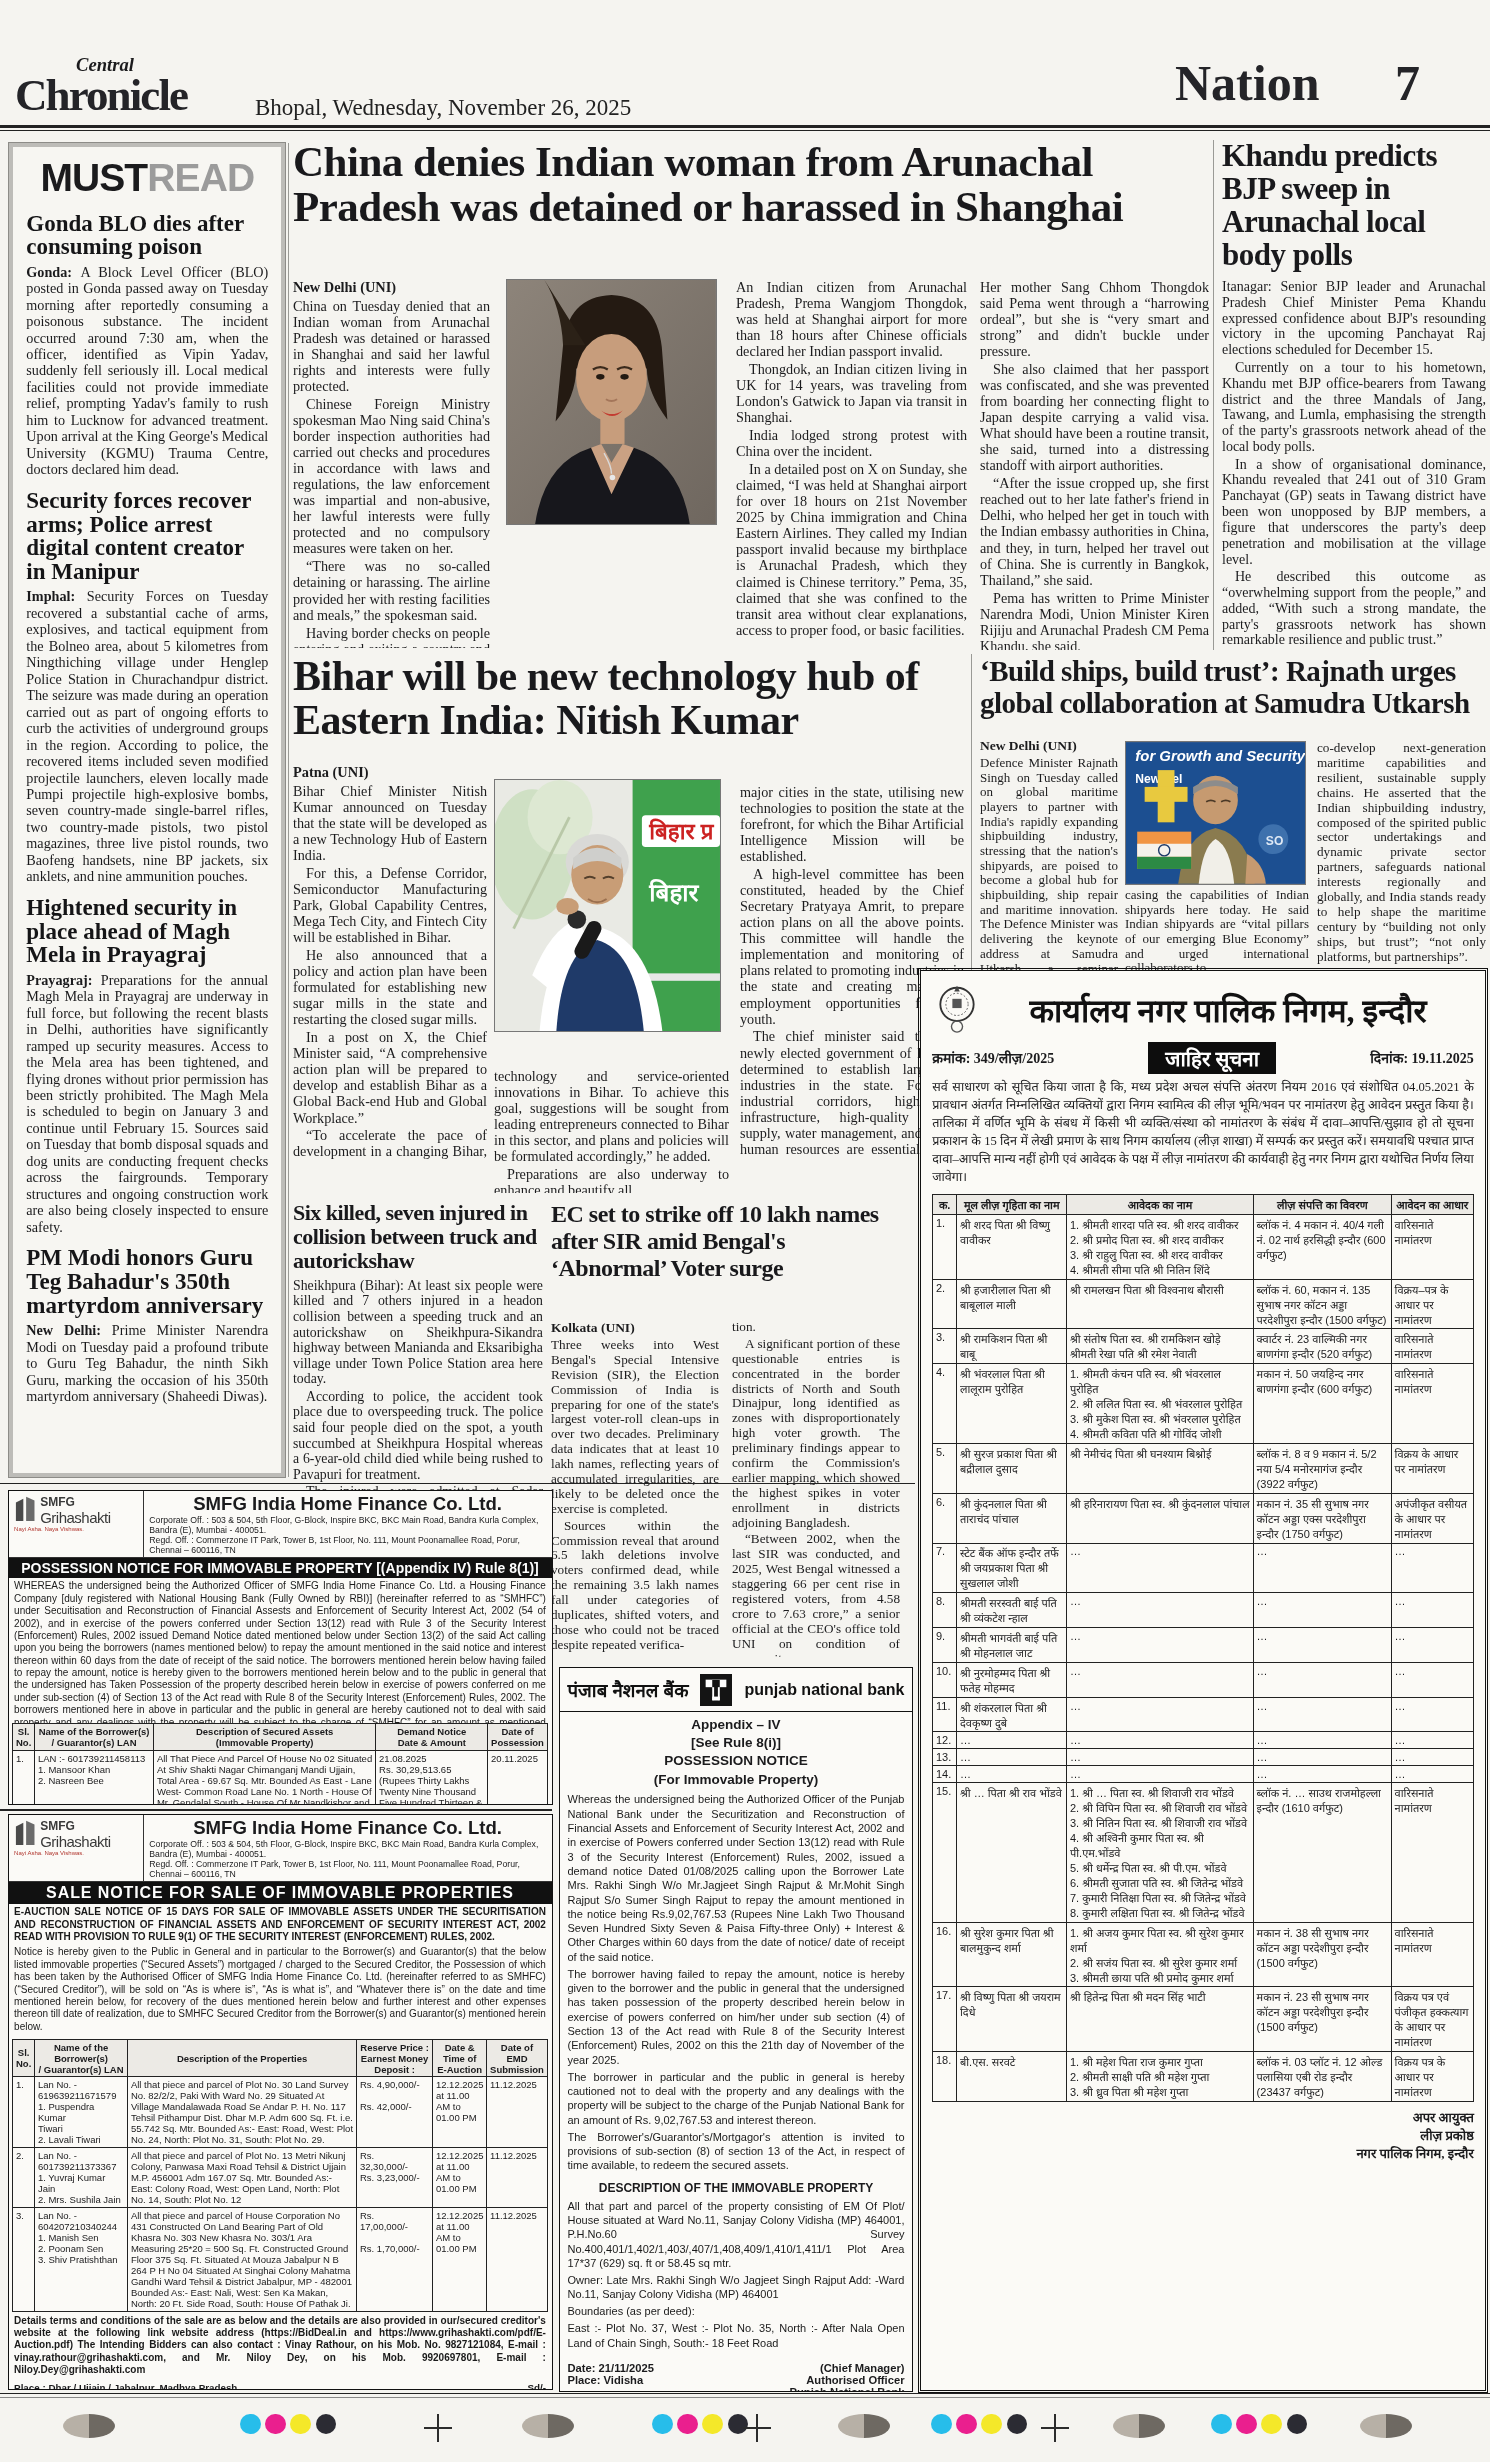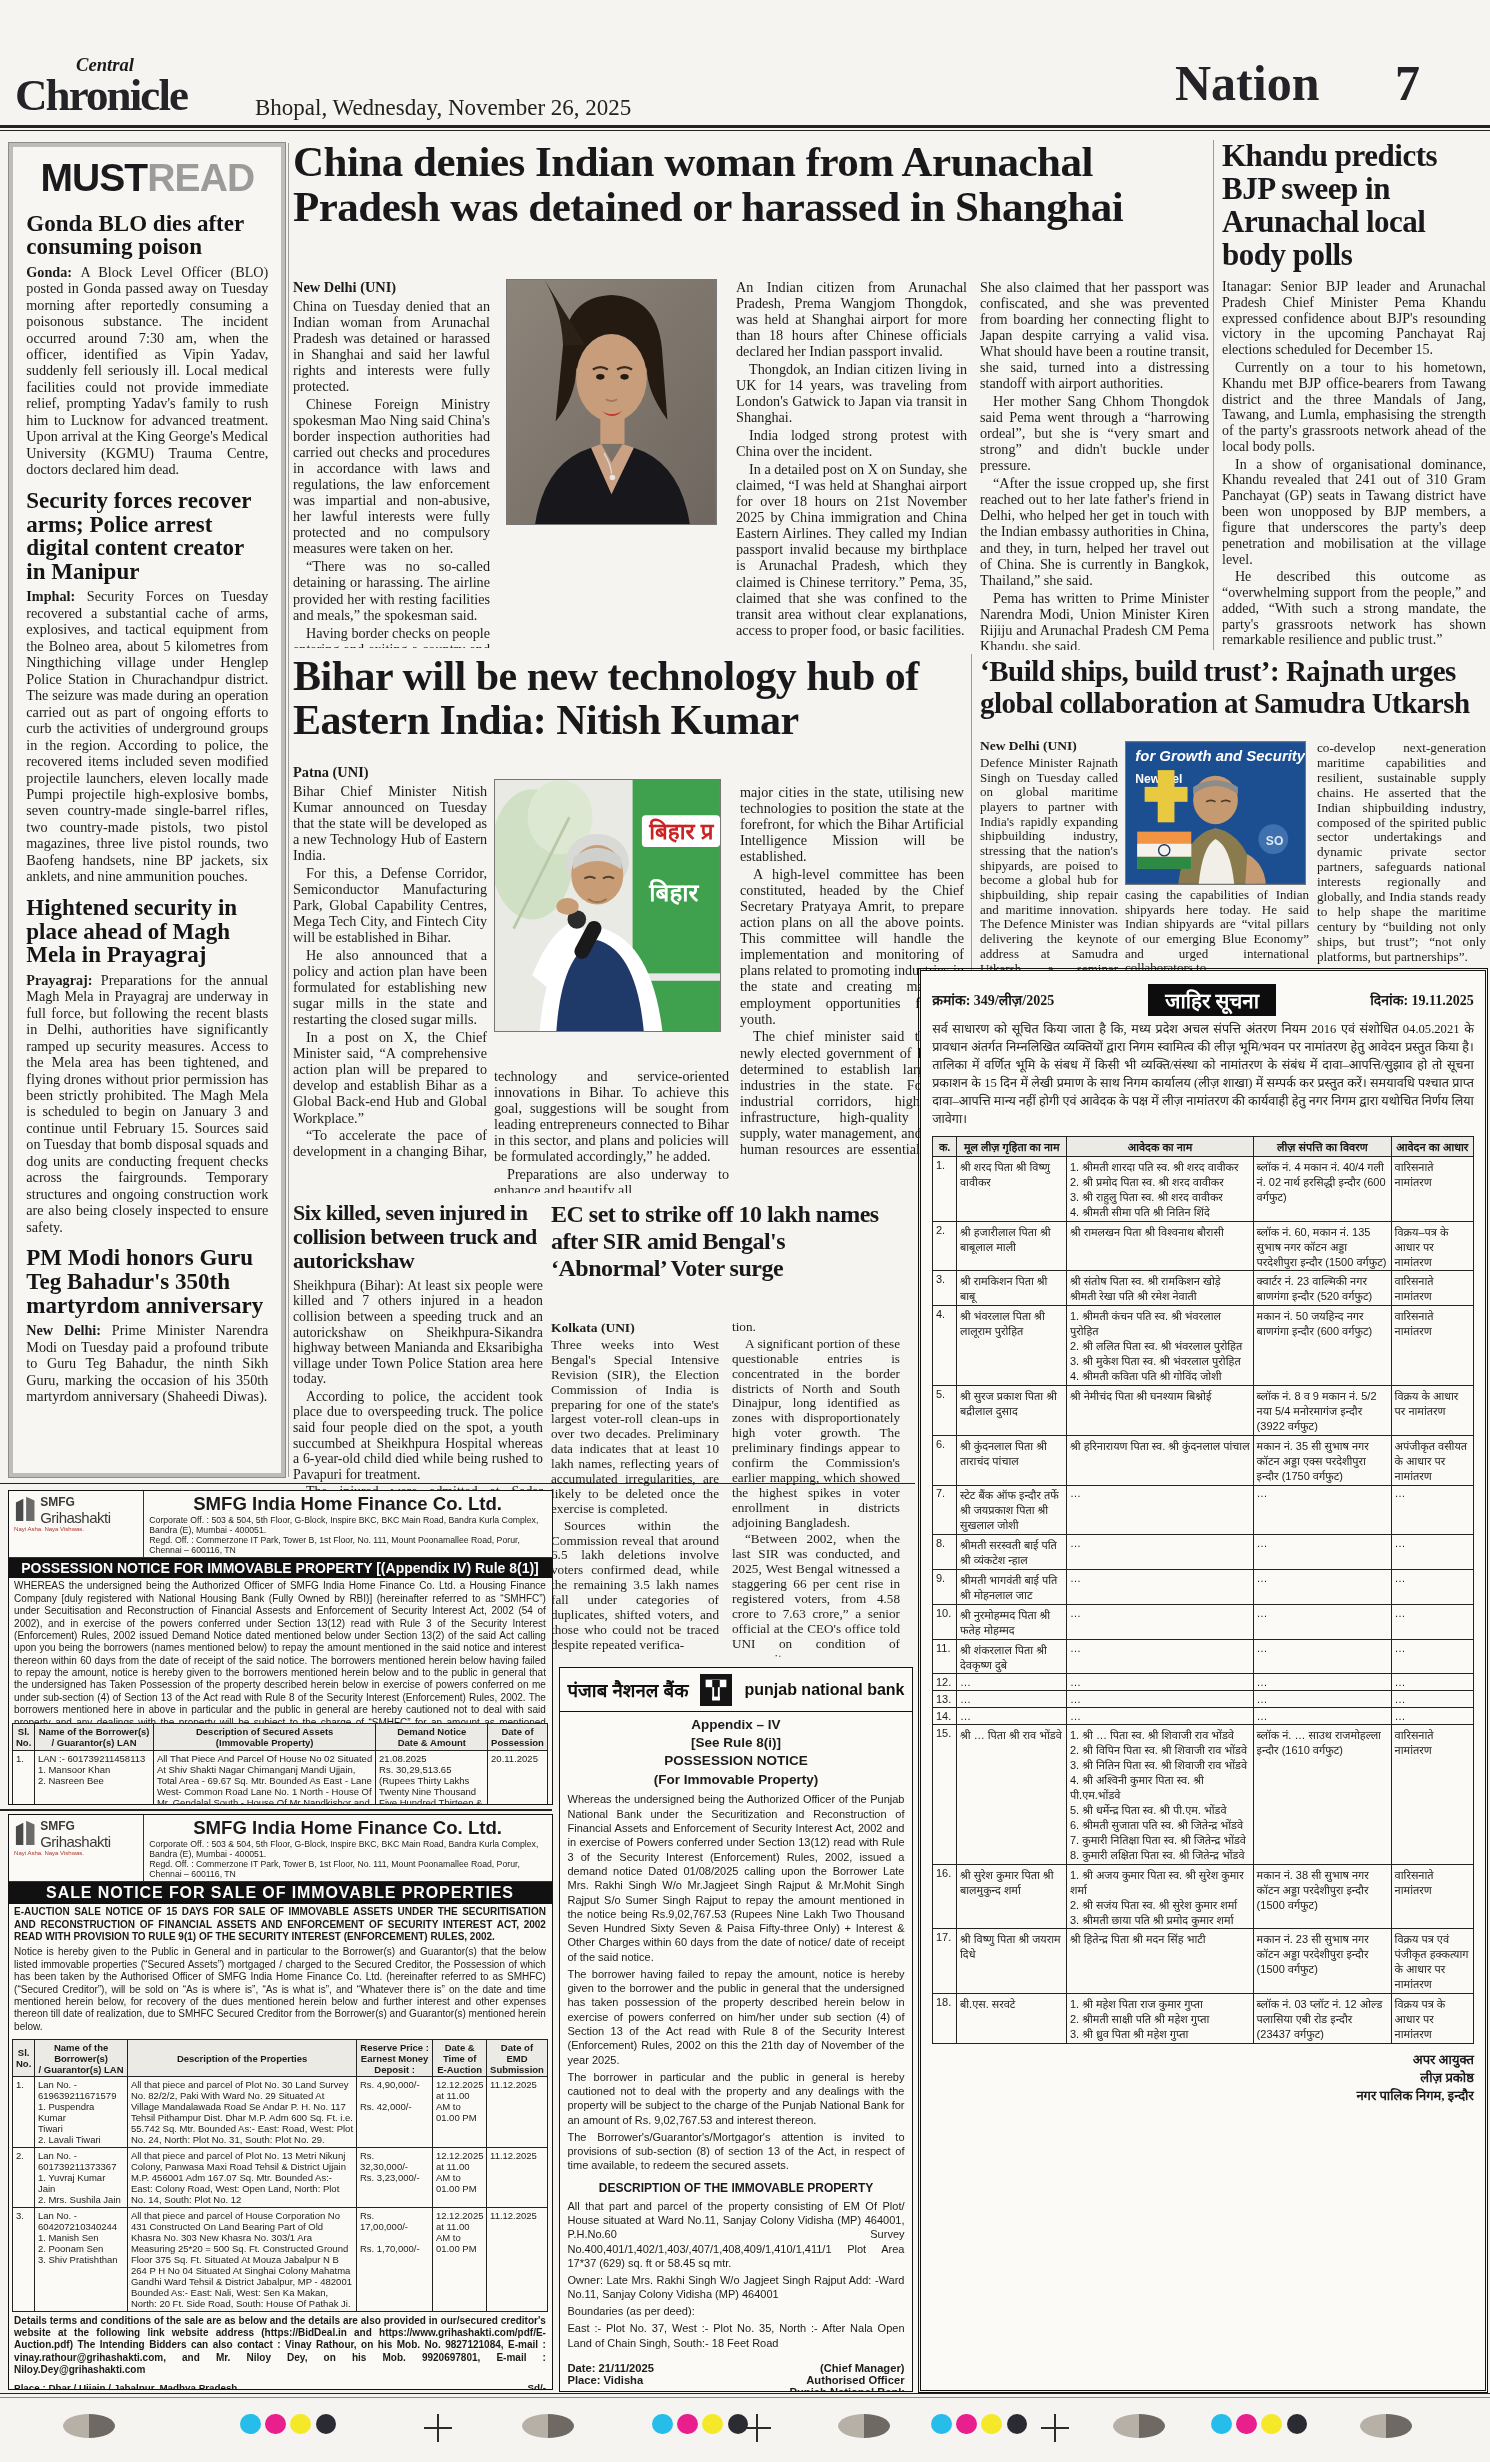--- a/index.html
+++ b/index.html
@@ -105,22 +105,22 @@
       <path d="M40 0 L84 70 L60 70 Q58 30 40 0 Z" fill="#2b2117"></path>
     </svg>
   </div>
   <div class="abs body" style="left:736px;top:279px;width:231px;height:371px;">
       <p>An Indian citizen from Arunachal Pradesh, Prema Wangjom Thongdok, was held at Shanghai airport for more than 18 hours after Chinese officials declared her Indian passport invalid.</p>
       <p>Thongdok, an Indian citizen living in UK for 14 years, was traveling from London's Gatwick to Japan via transit in Shanghai.</p>
       <p>India lodged strong protest with China over the incident.</p>
       <p>In a detailed post on X on Sunday, she claimed, “I was held at Shanghai airport for over 18 hours on 21st November 2025 by China immigration and China Eastern Airlines. They called my Indian passport invalid because my birthplace is Arunachal Pradesh, which they claimed is Chinese territory.” Pema, 35, claimed that she was confined to the transit area without clear explanations, access to proper food, or basic facilities.</p>
     </div>
   <div class="abs body" style="left:980px;top:279px;width:229px;height:371px;">
+      <p>Her mother Sang Chhom Thongdok said Pema went through a “harrowing ordeal”, but she is “very smart and strong” and didn't buckle under pressure.</p>
       <p>She also claimed that her passport was confiscated, and she was prevented from boarding her connecting flight to Japan despite carrying a valid visa. What should have been a routine transit, she said, turned into a distressing standoff with airport authorities.</p>
-      <p>Her mother Sang Chhom Thongdok said Pema went through a “harrowing ordeal”, but she is “very smart and strong” and didn't buckle under pressure.</p>
       <p>“After the issue cropped up, she first reached out to her late father's friend in Delhi, who helped her get in touch with the Indian embassy authorities in China, and they, in turn, helped her travel out of China. She is currently in Bangkok, Thailand,” she said.</p>
       <p>Pema has written to Prime Minister Narendra Modi, Union Minister Kiren Rijiju and Arunachal Pradesh CM Pema Khandu, she said.</p>
     </div>
   <div class="abs vrule" style="left:1213px;top:140px;height:510px;"></div>
 
   <div class="abs" style="left:1222px;top:140px;width:264px;height:510px;">
     <div class="headline" style="font-size:31px;line-height:1.06;margin-bottom:7.5px;">Khandu predicts BJP sweep in Arunachal local body polls</div>
     <div class="body" style="font-size:14px;height:391px;">
         <p>Itanagar: Senior BJP leader and Arunachal Pradesh Chief Minister Pema Khandu expressed confidence about BJP's resounding victory in the upcoming Panchayat Raj elections scheduled for December 15.</p>
         <p>Currently on a tour to his hometown, Khandu met BJP office-bearers from Tawang district and the three Mandals of Jang, Tawang, and Lumla, emphasising the strength of the party's grassroots network ahead of the local body polls.</p>
@@ -452,20 +452,30 @@
       </div>
     <div style="display:flex;justify-content:space-between;padding:7.5px 7.5px 0 7.5px;font-size:11.2px;font-weight:700;">
       <div><span>Date: 21/11/2025</span><br><span>Place: Vidisha</span></div>
       <div style="text-align:right;white-space:pre-line;"><span>(Chief Manager)
 Authorised Officer
 Punjab National Bank</span></div>
     </div>
   </div>
 
   <div class="abs hindibox" style="left:920px;top:970px;width:566px;height:1421px;">
+    <div style="display:flex;align-items:center;">
+      <svg width="50" height="58" viewBox="0 0 54 62">
+        <circle cx="27" cy="26" r="18" fill="none" stroke="#333" stroke-width="2"></circle>
+        <circle cx="27" cy="26" r="12" fill="none" stroke="#555" stroke-width="1" stroke-dasharray="2 2"></circle>
+        <path d="M27 6 l3 6 h-6 Z" fill="#444"></path>
+          <rect x="22" y="20" width="10" height="10" fill="#555"></rect>
+        <circle cx="27" cy="50" r="6" fill="none" stroke="#555" stroke-width="1.5"></circle>
+      </svg>
+      <div style="flex:1;text-align:center;font-weight:800;font-size:32px;color:#111;">कार्यालय नगर पालिक निगम, इन्दौर</div>
+    </div>
     <div style="display:flex;align-items:center;justify-content:space-between;margin:3.7px 0 5.6px 0;">
       <div style="font-weight:700;font-size:14px;">क्रमांक: 349/लीज़/2025</div>
       <div class="badge" style="font-size:20.5px;">जाहिर सूचना</div>
       <div style="font-weight:700;font-size:14px;">दिनांक: 19.11.2025</div>
     </div>
     <div style="font-size:12.6px;line-height:1.42;text-align:justify;">सर्व साधारण को सूचित किया जाता है कि, मध्य प्रदेश अचल संपत्ति अंतरण नियम 2016 एवं संशोधित 04.05.2021 के प्रावधान अंतर्गत निम्नलिखित व्यक्तियों द्वारा निगम स्वामित्व की लीज़ भूमि/भवन पर नामांतरण हेतु आवेदन प्रस्तुत किया है। तालिका में वर्णित भूमि के संबध में किसी भी व्यक्ति/संस्था को नामांतरण के संबंध में दावा–आपत्ति/सुझाव हो तो सूचना प्रकाशन के 15 दिन में लेखी प्रमाण के साथ निगम कार्यालय (लीज़ शाखा) में सम्पर्क कर प्रस्तुत करें। समयावधि पश्चात प्राप्त दावा–आपत्ति मान्य नहीं होगी एवं आवेदक के पक्ष में लीज़ नामांतरण की कार्यवाही हेतु नगर निगम द्वारा यथोचित निर्णय लिया जावेगा।</div>
     <table class="nt" style="font-size:11px;margin-top:7.5px;">
       <colgroup>
           <col style="width:24px">
           <col style="width:110px">

